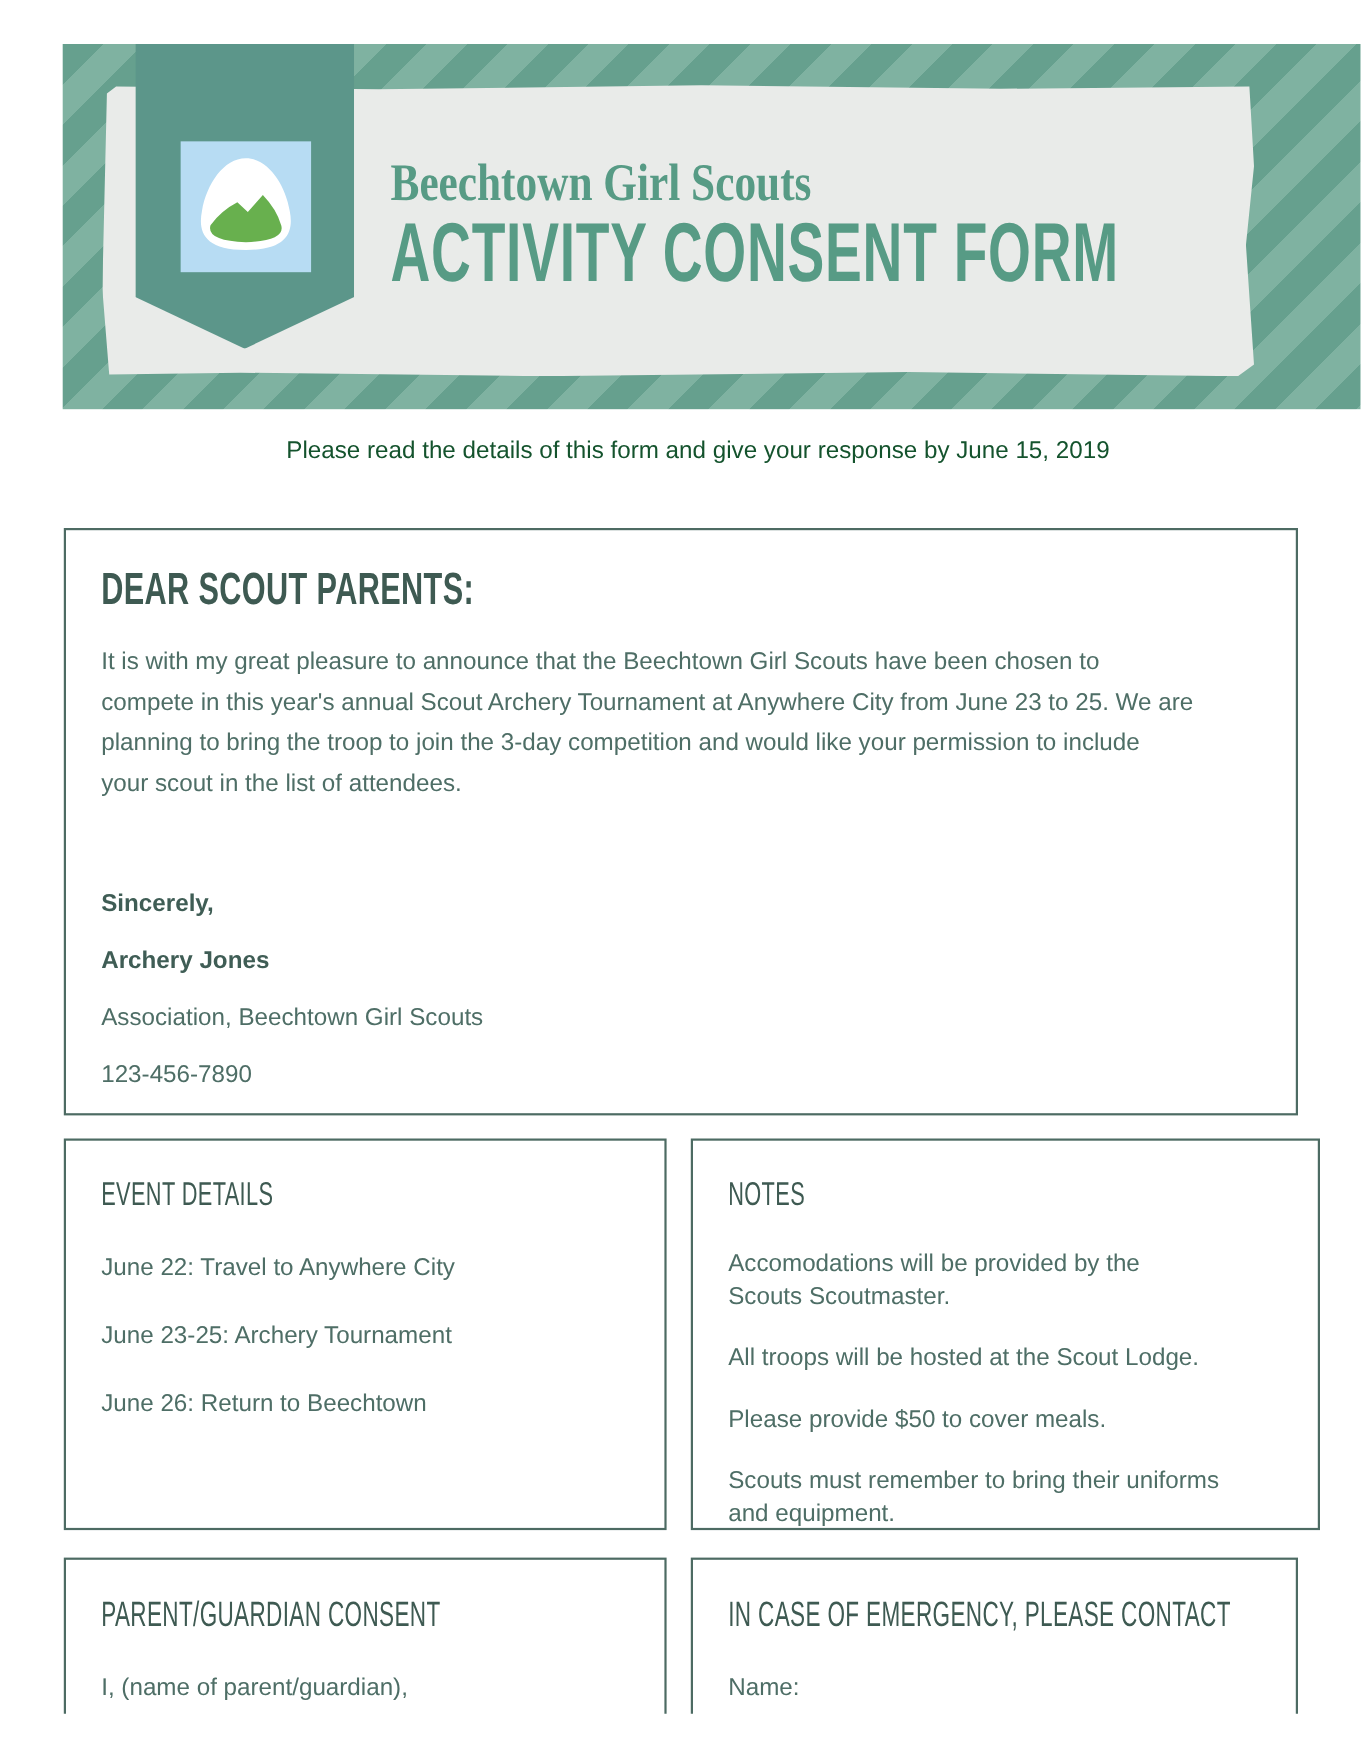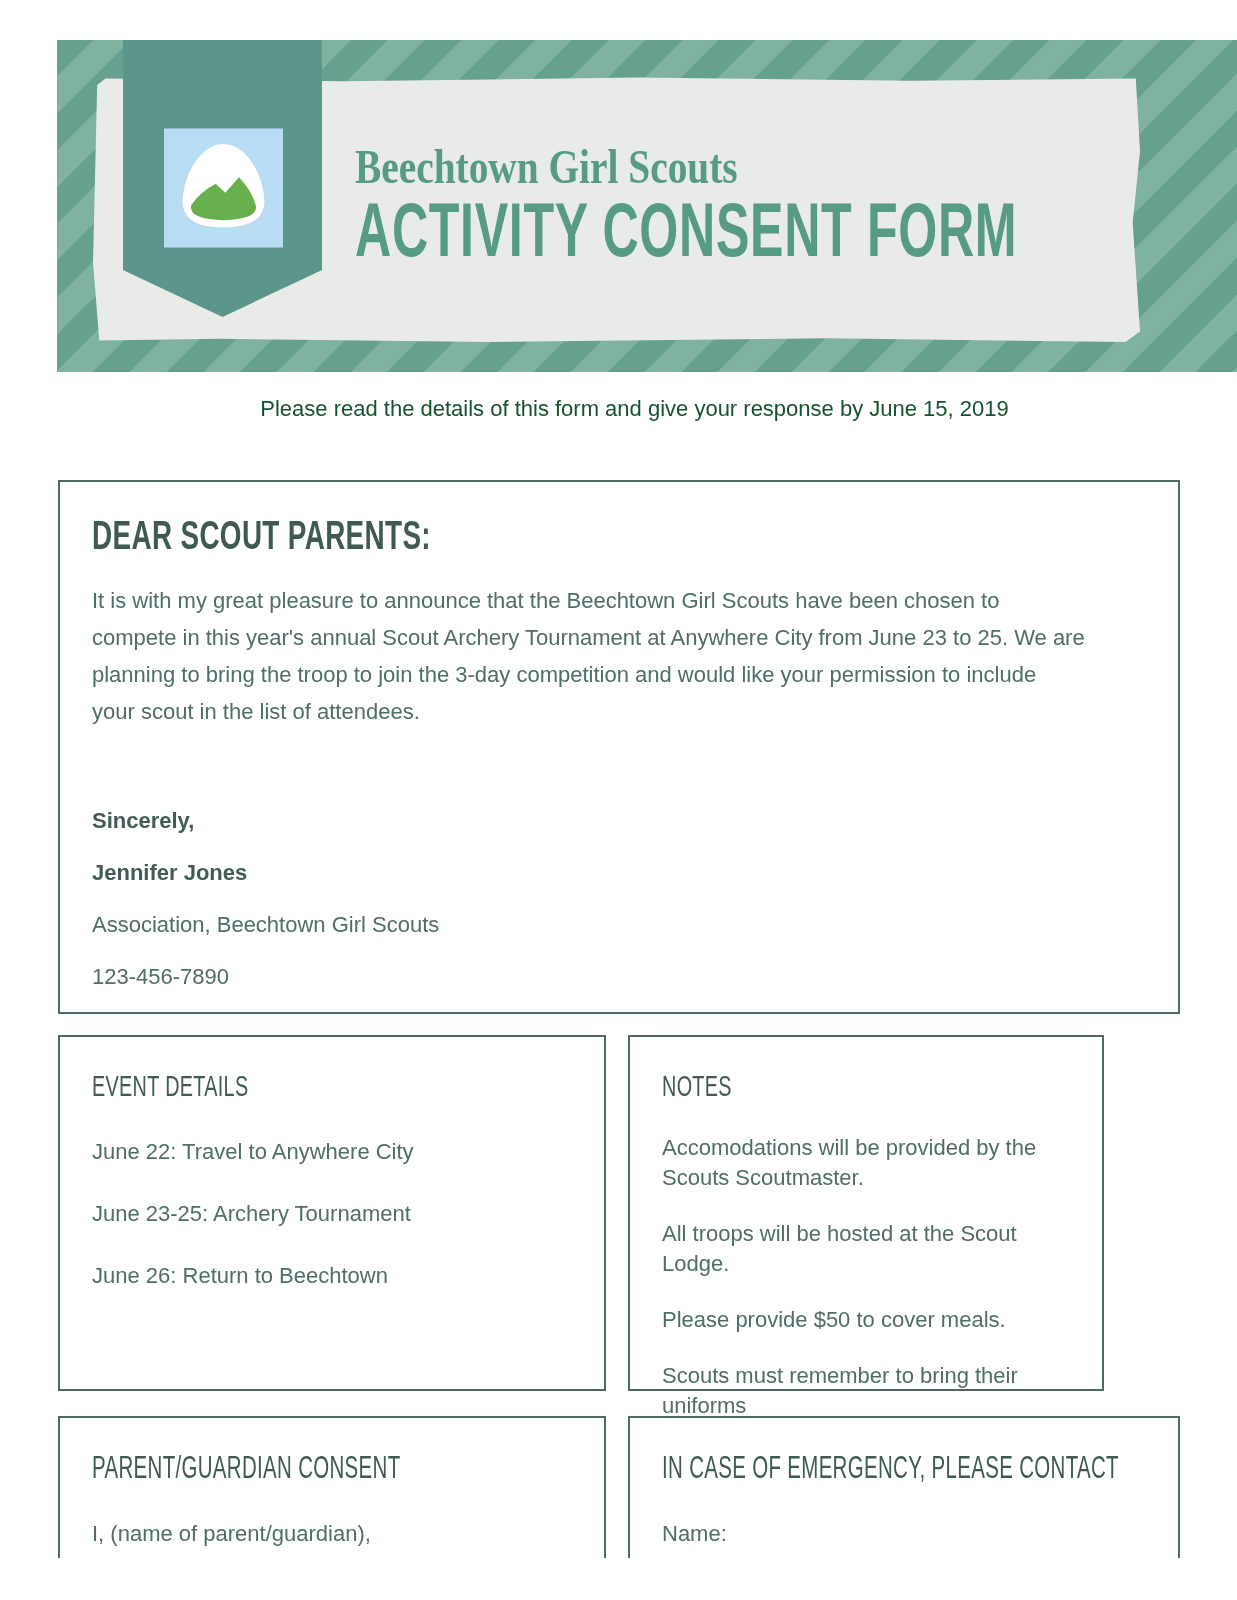--- a/index.html
+++ b/index.html
@@ -66,21 +66,21 @@
   
   .box {
     position: absolute; box-sizing: border-box;
     border: 2px solid #4d6b63;
     padding: 0 32px;
     background: #ffffff;
     margin-top: 24px;
   }
   .box-letter   { left: 58px;  top: 456px;  width: 1122px; height: 534px; }
   .box-events   { left: 58px;  top: 1011px; width: 548px;  height: 356px; }
-  .box-notes    { left: 628px; top: 1011px; width: 476px;  height: 356px; }
+  .box-notes    { left: 628px; top: 1011px; width: 572px;  height: 356px; }
   .box-consent  { left: 58px;  top: 1392px; width: 548px;  height: 420px; }
   .box-emergency{ left: 628px; top: 1392px; width: 552px;  height: 420px; }
 
   .letter-heading {
     margin: 30px 0 0;
     font-size: 41px; line-height: 46px; font-weight: bold;
     color: #3e5a52; white-space: nowrap; letter-spacing: 0.5px;
   }
   .letter-heading > span, .section-heading > span {
     display: inline-block; transform-origin: 0 50%;
@@ -132,21 +132,21 @@
 
   <div class="intro">Please read the details of this form and give your response by June 15, 2019</div>
 
   <div class="box box-letter">
     <h2 class="letter-heading"><span>DEAR SCOUT PARENTS:</span></h2>
     <p class="letter-body">It is with my great pleasure to announce that the Beechtown Girl Scouts have been chosen to
 compete in this year's annual Scout Archery Tournament at Anywhere City from June 23 to 25. We are
 planning to bring the troop to join the 3-day competition and would like your permission to include
 your scout in the list of attendees.</p>
     <div class="sig bold first">Sincerely,</div>
-    <div class="sig bold">Jennifer Jones</div>
+    <div class="sig bold">Archery Jones</div>
     <div class="sig">Association, Beechtown Girl Scouts</div>
     <div class="sig">123-456-7890</div>
   </div>
 
   <div class="box box-events">
     <h2 class="section-heading"><span>EVENT DETAILS</span></h2>
     <div class="event-item">June 22: Travel to Anywhere City</div>
     <div class="event-item">June 23-25: Archery Tournament</div>
     <div class="event-item">June 26: Return to Beechtown</div>
   </div>

